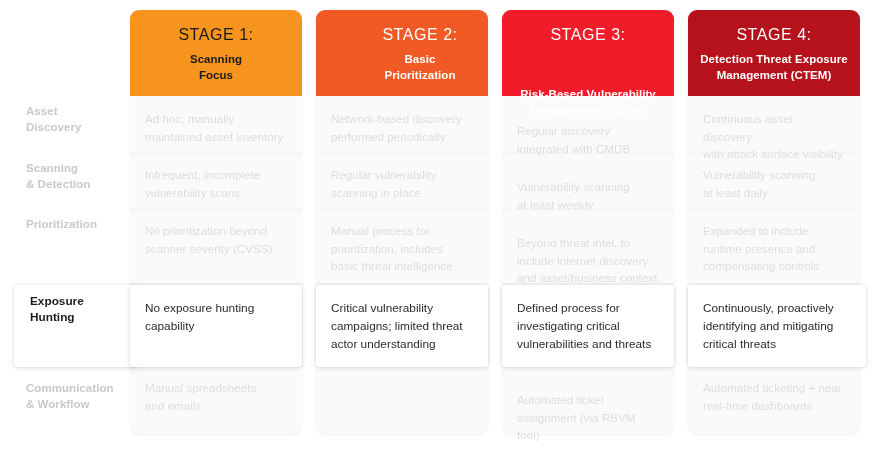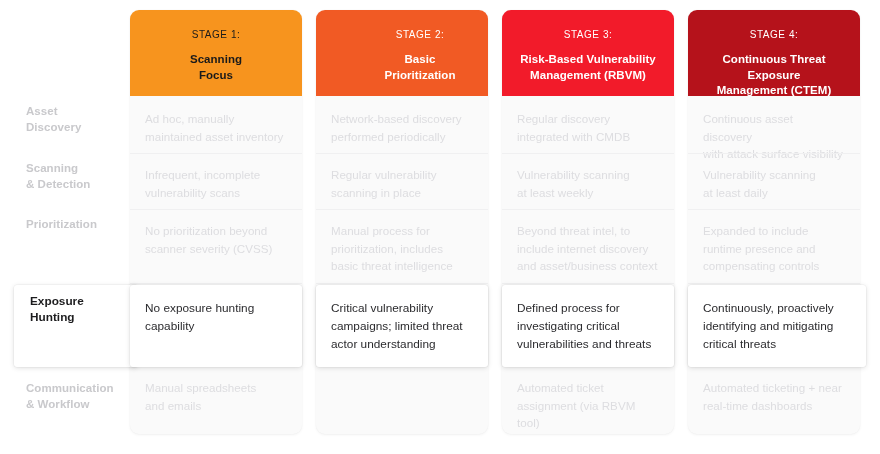--- a/index.html
+++ b/index.html
@@ -44,25 +44,25 @@
     border-radius: 9px 9px 0 0;
     display: flex;
     flex-direction: column;
     align-items: center;
     justify-content: flex-start;
     padding-top: 17px;
     text-align: center;
   }
   .stage-head.c0 { left: 130px; }
   .stage-head.c1 { left: 316px; padding-left: 36px; }
-  .stage-head.c2 { left: 502px; }
+  .stage-head.c2 { left: 502px; gap: 35px; }
   .stage-head.c3 { left: 688px; }
 
   .stage-num {
-    font-size: 10px;
+    font-size: 16px;
     font-weight: 400;
     letter-spacing: 0.55px;
     line-height: 15px;
   }
   .stage-title {
     margin-top: 10px;
     font-size: 11.5px;
     font-weight: 700;
     line-height: 15.5px;
     letter-spacing: 0.05px;
@@ -86,21 +86,21 @@
     position: absolute;
     width: 172px;
     padding: 0 15px;
     font-size: 11.6px;
     line-height: 17.5px;
     color: #dddde0;
     letter-spacing: 0.02px;
   }
   .cell.c0 { left: 130px; }
   .cell.c1 { left: 316px; }
-  .cell.c2 { left: 502px; }
+  .cell.c2 { left: 502px; margin-top: 12px; }
   .cell.c3 { left: 688px; }
 
   
   .cell-div {
     position: absolute;
     width: 172px;
     height: 1px;
     background: #f0f0f1;
   }
   .cell-div.c0 { left: 130px; }
@@ -171,21 +171,21 @@
     <div class="stage-title line">Basic
 Prioritization</div>
   </div>
   <div class="stage-head c2" style="background:#F21B2A;color:#ffffff;">
     <div class="stage-num">STAGE 3:</div>
     <div class="stage-title line">Risk-Based Vulnerability
 Management (RBVM)</div>
   </div>
   <div class="stage-head c3" style="background:#B5121B;color:#ffffff;text-align:center;">
     <div class="stage-num">STAGE 4:</div>
-    <div class="stage-title line">Continuous Threat Exposure
+    <div class="stage-title line">Detection Threat Exposure
 Management (CTEM)</div>
   </div>
 
   <div class="row-label line" style="top:104px">Asset
 Discovery</div>
   <div class="cell c0 line" style="top:110px">Ad hoc, manually
 maintained asset inventory</div>
   <div class="cell c1 line" style="top:110px">Network-based discovery
 performed periodically</div>
   <div class="cell c2 line" style="top:110px">Regular discovery

